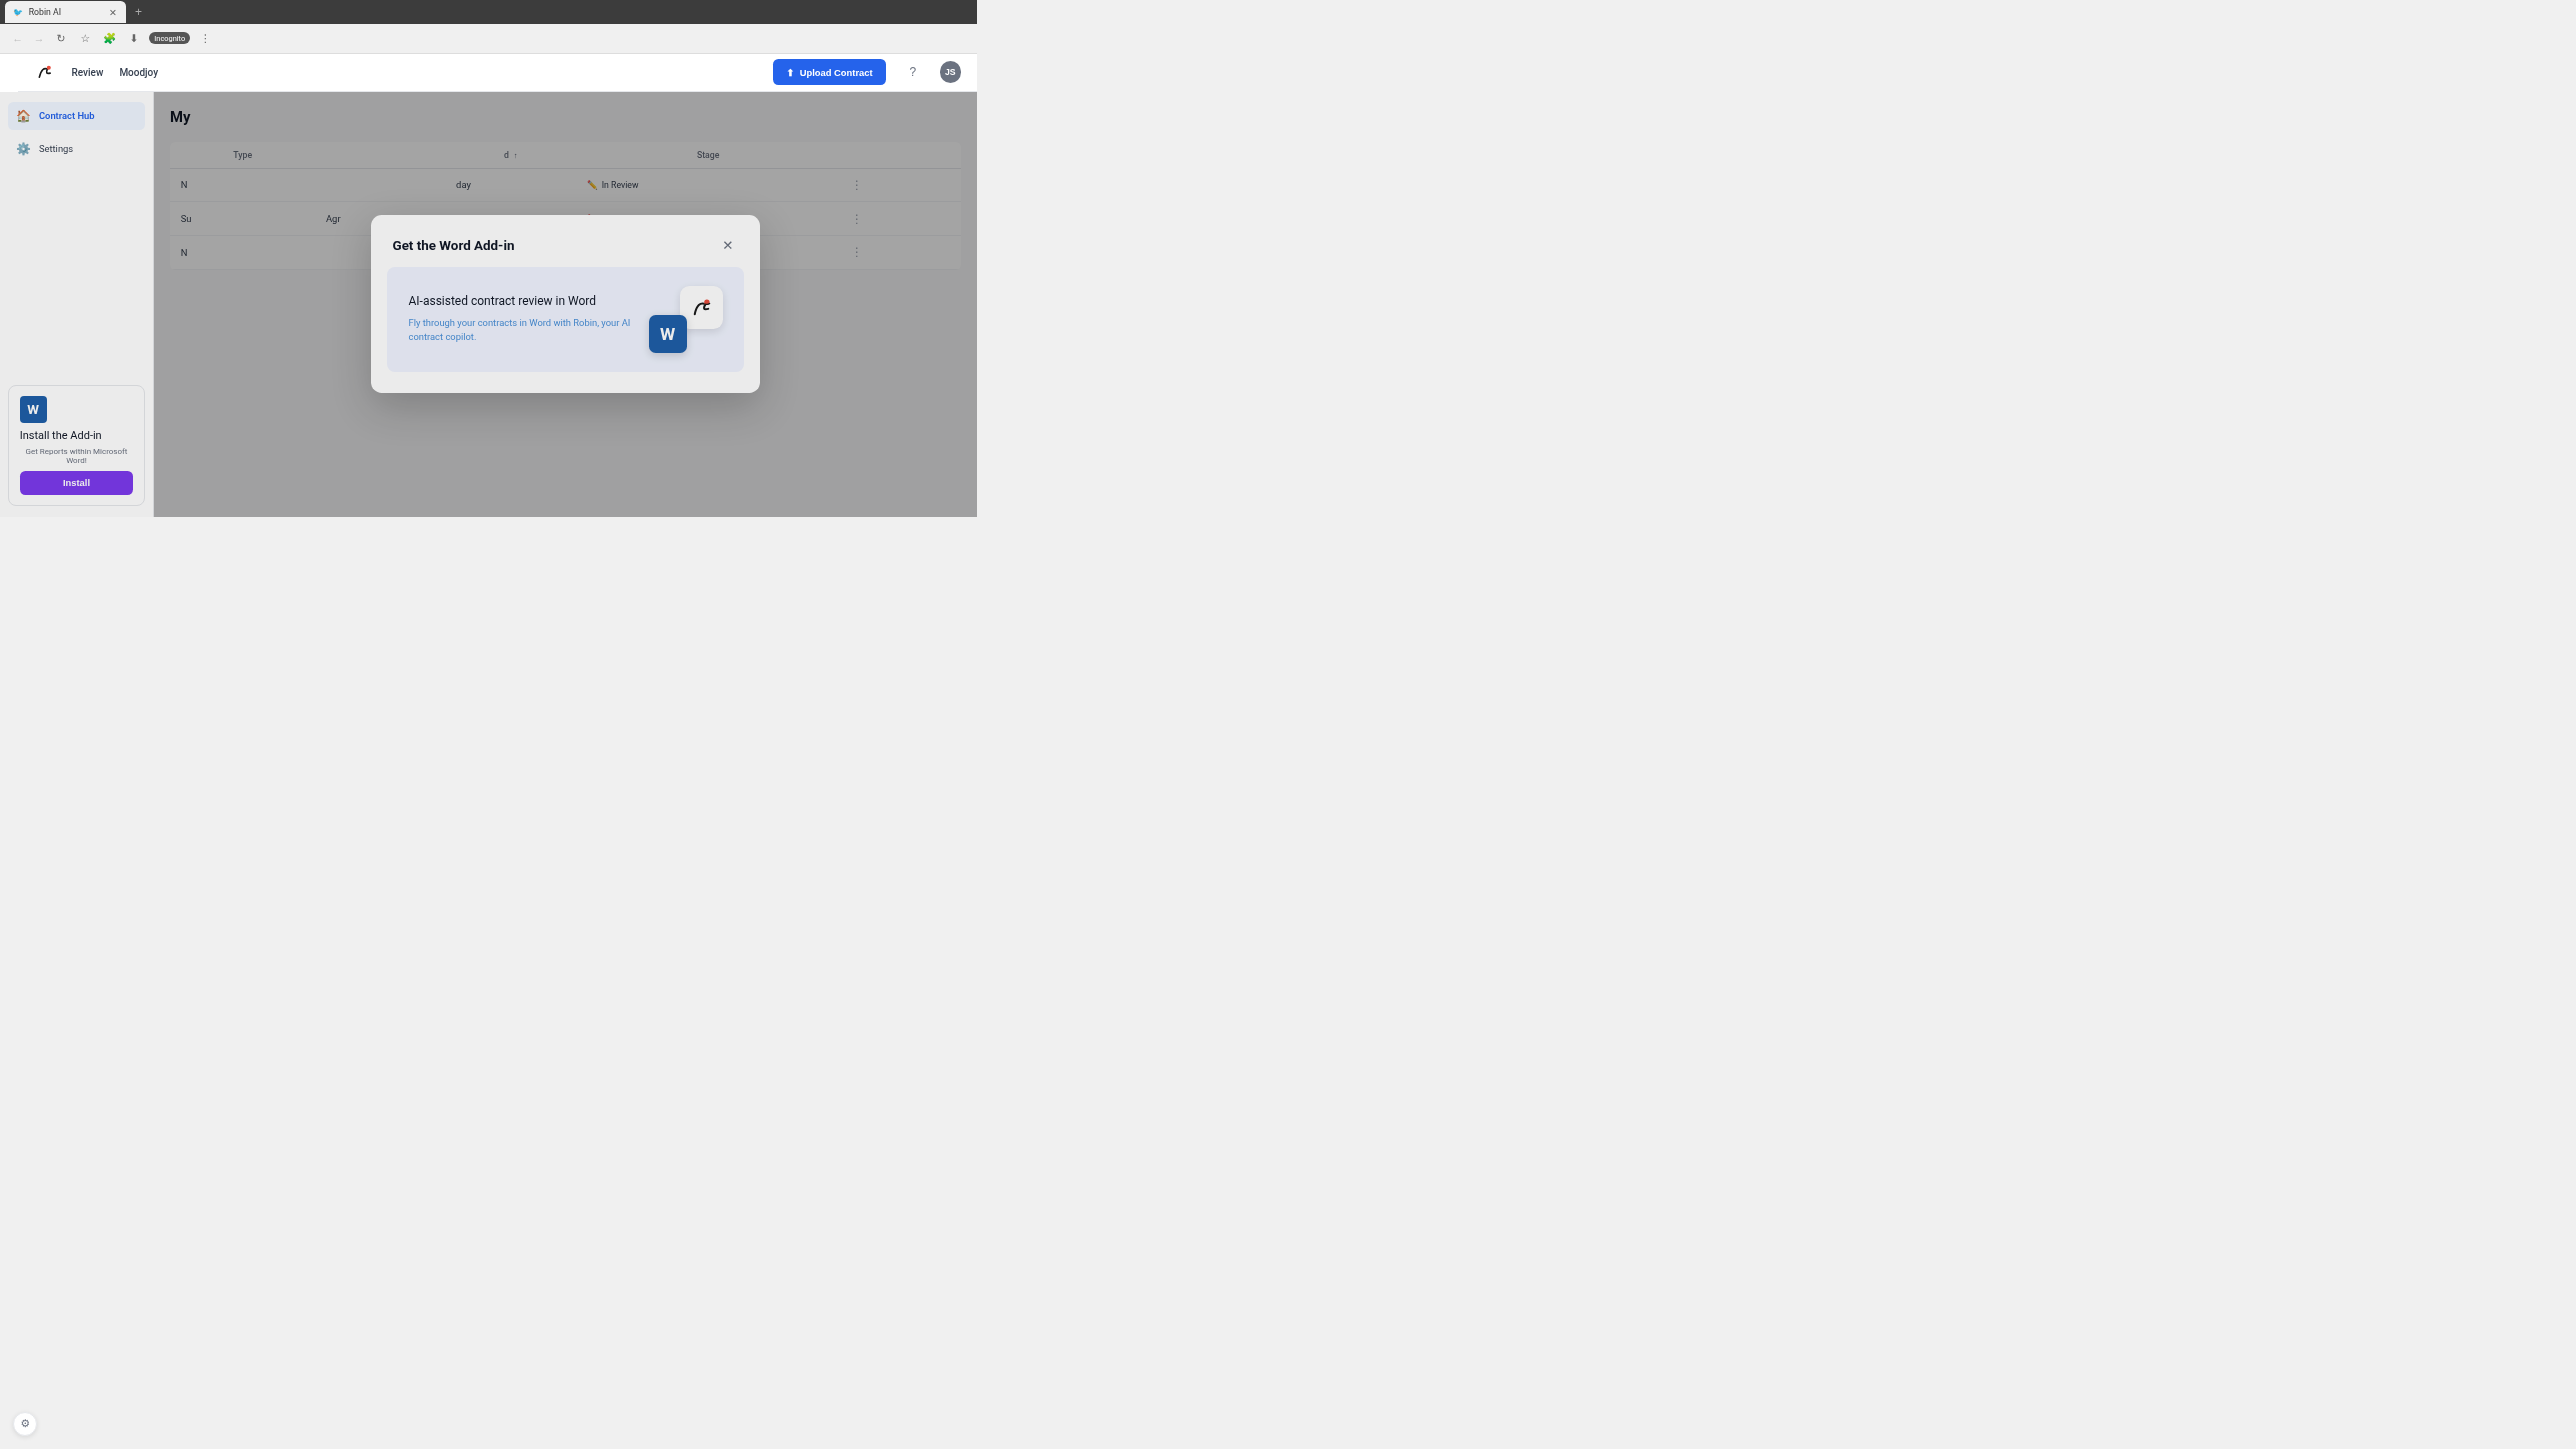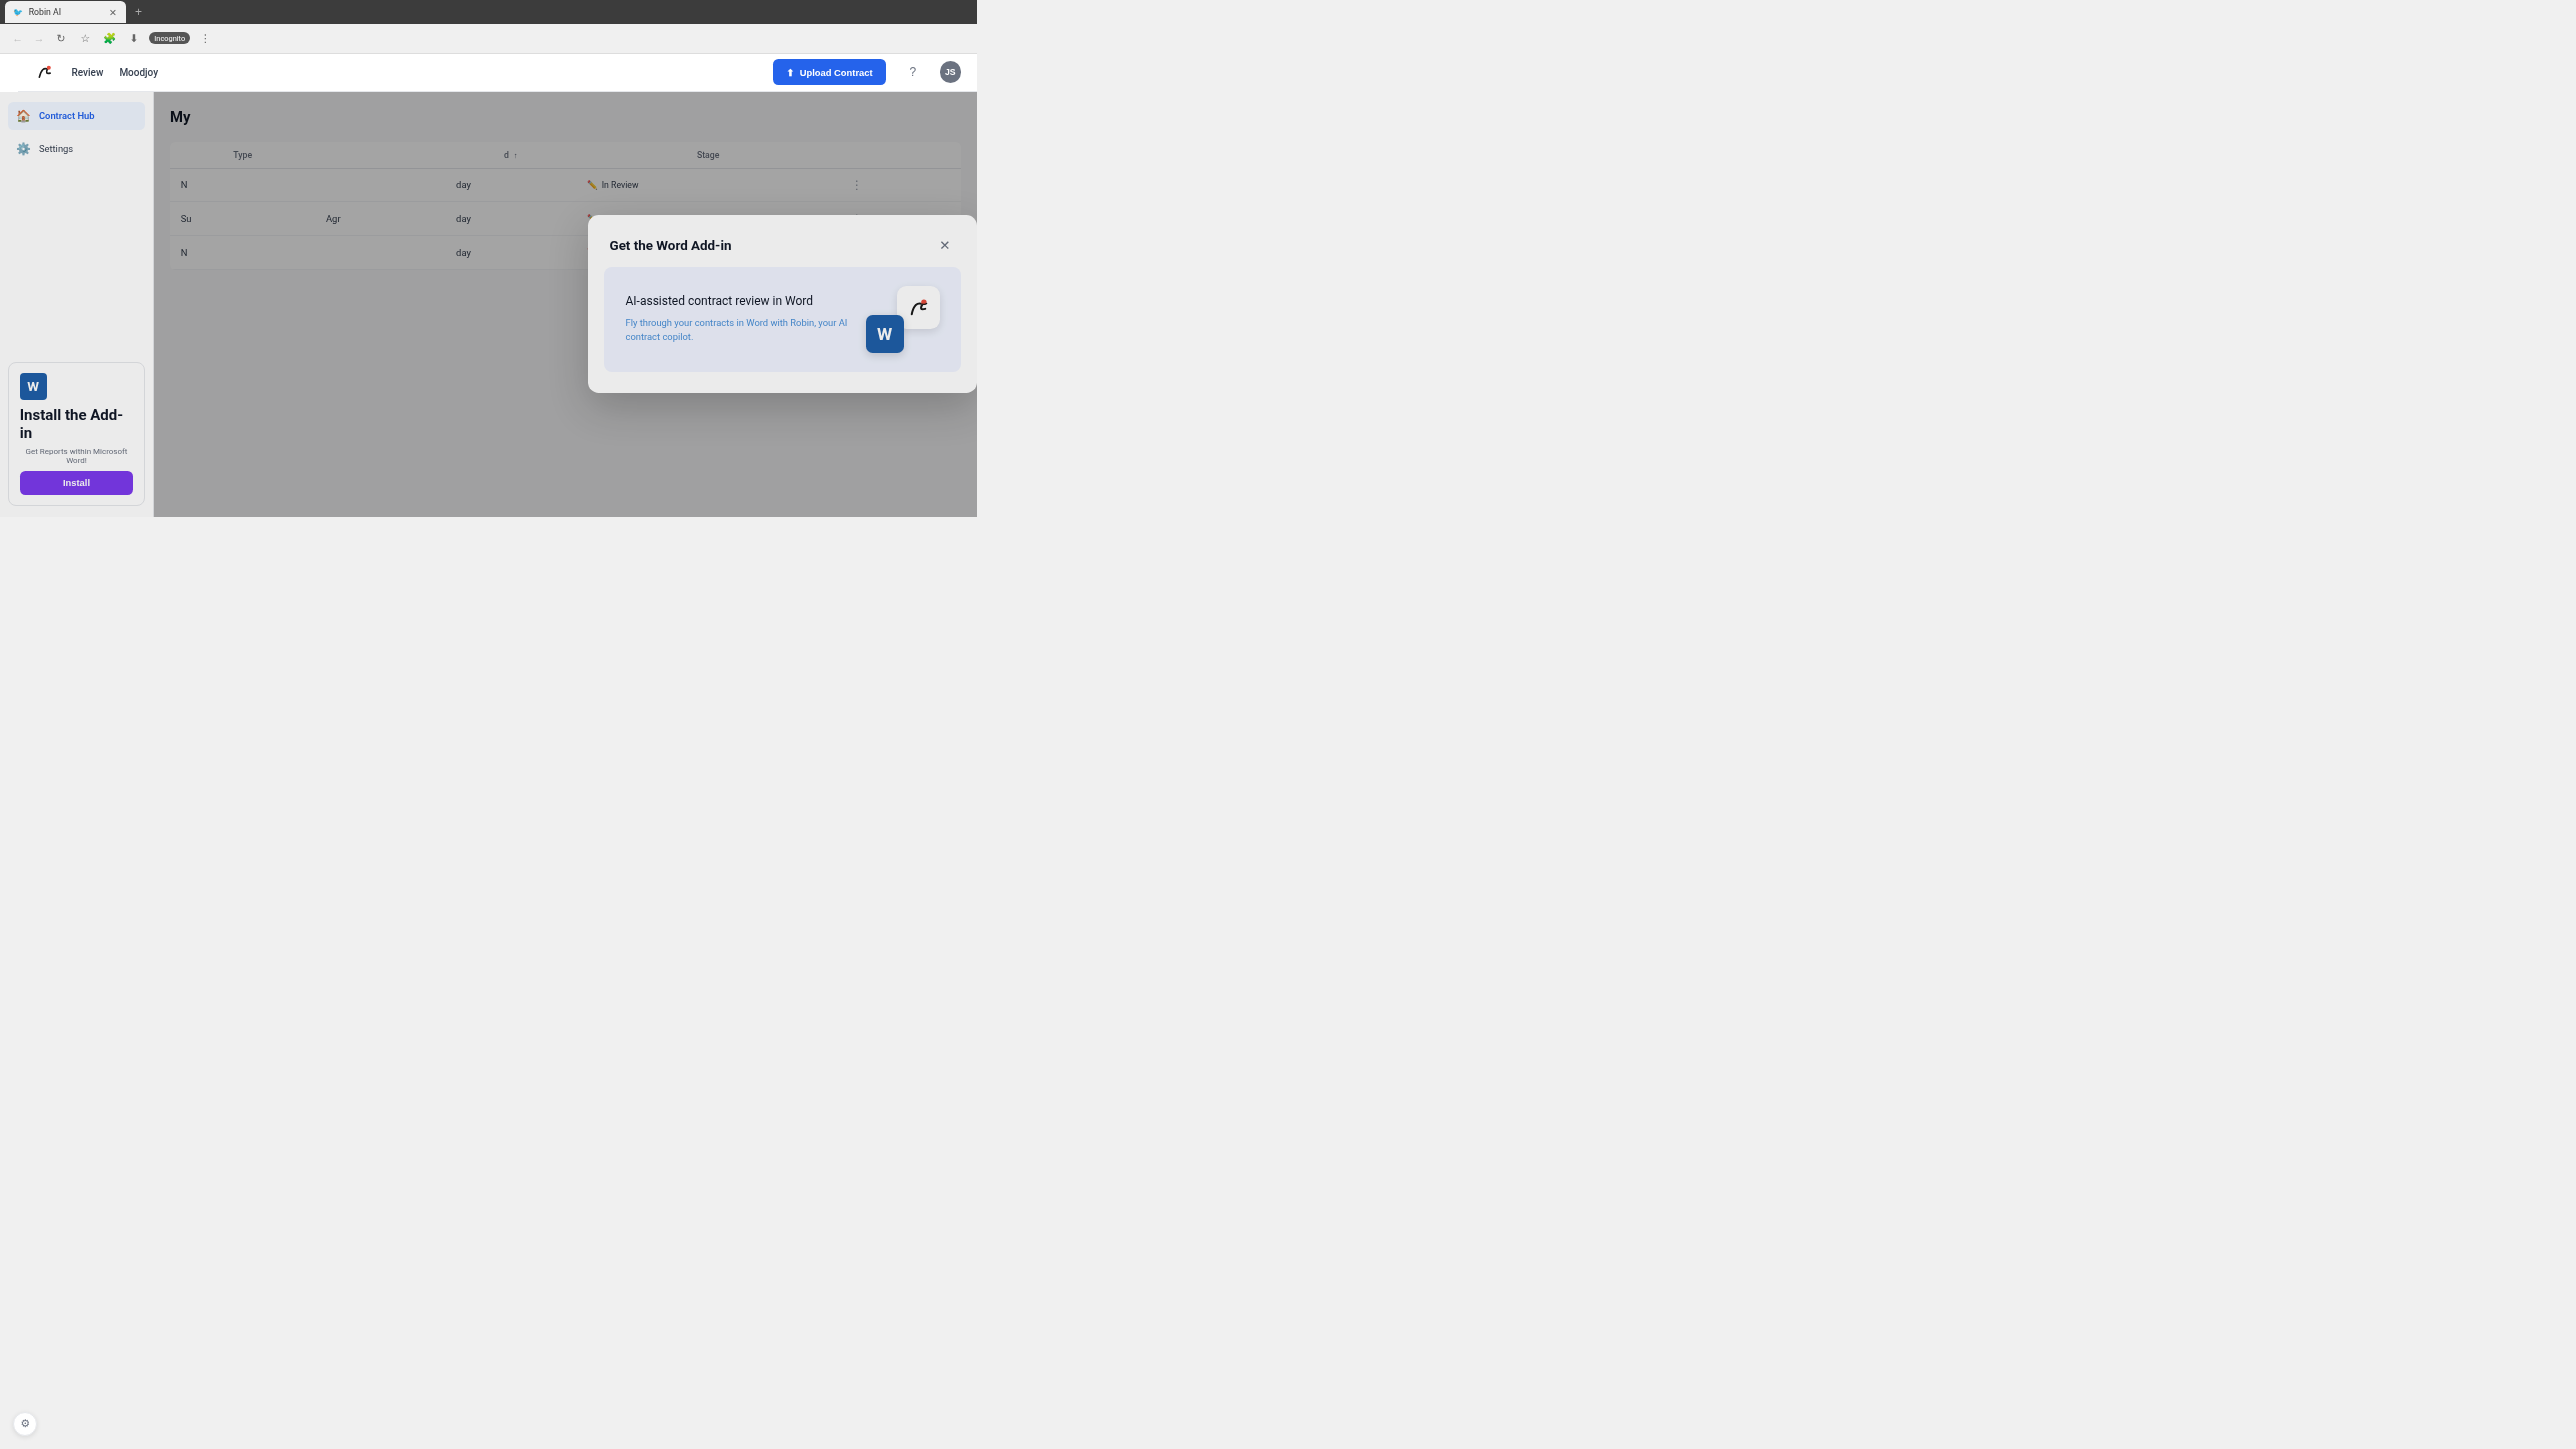--- a/index.html
+++ b/index.html
@@ -261,22 +261,22 @@
       background: #1e5fa8;
       border-radius: 4px;
       display: flex;
       align-items: center;
       justify-content: center;
       color: #fff;
       font-size: 13.4px;
       font-weight: 700;
     }
     .addon-title {
-      font-size: 15px;
-      font-weight: 700;
+      font-size: 11px;
+      font-weight: 400;
       color: #111827;
     }
     .addon-desc {
       font-size: 8px;
       color: #6b7280;
       text-align: center;
     }
     .install-btn {
       background: #7c3aed;
       color: #fff;
@@ -362,21 +362,21 @@
     }
 
     
     .overlay {
       position: absolute;
       top: 0; left: 0; right: 0; bottom: 0;
       background: rgba(0,0,0,0.3);
       z-index: 100;
       display: flex;
       align-items: center;
-      justify-content: flex-end;
+      justify-content: center;
     }
     .modal {
       background: #fff;
       border-radius: 10.7px;
       width: 389px;
       max-width: 90%;
       box-shadow: 0 13.4px 40px rgba(0,0,0,0.2);
       overflow: hidden;
       position: relative;
     }

